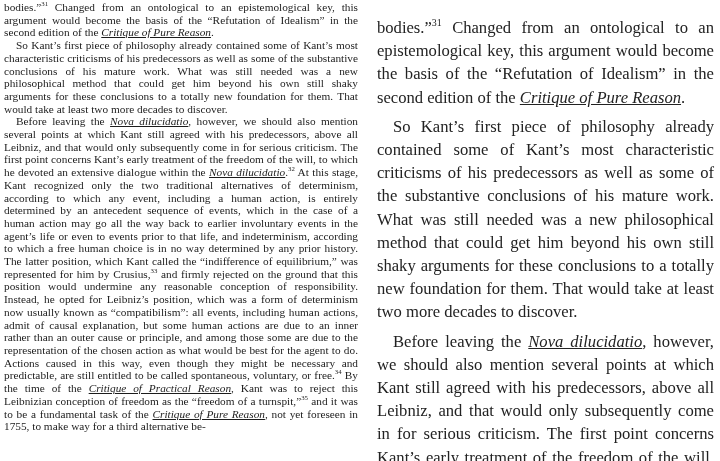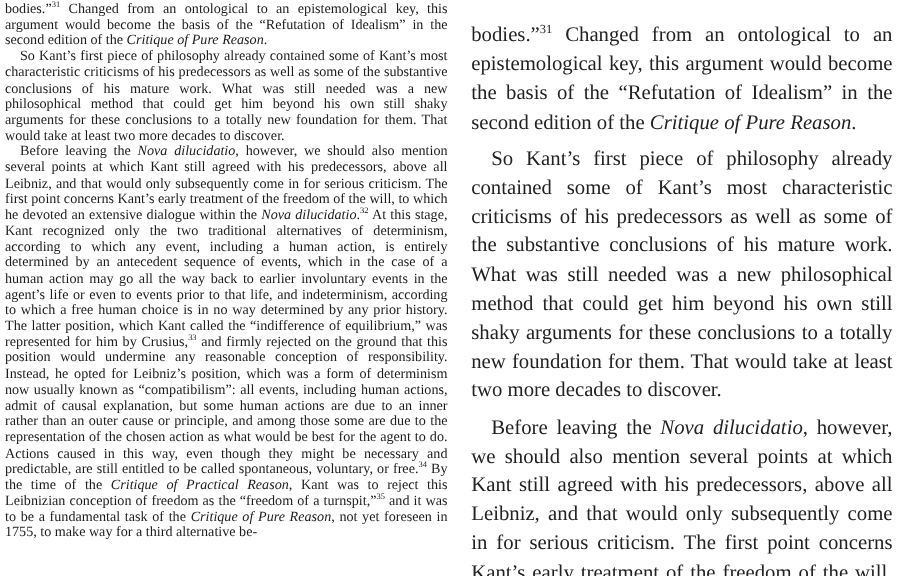--- a/index.html
+++ b/index.html
@@ -5,21 +5,21 @@
     html, body { margin: 0; padding: 0; background: #ffffff; }
     body { width: 720px; height: 461px; overflow: hidden; position: relative; }
     .pane { position: absolute; top: 0; background: #ffffff; color: #1c1c1c; font-family: "Liberation Serif", "DejaVu Serif", serif; }
     #left { left: 0; width: 358px; height: 461px; font-size: 11.3px; line-height: 12.7px; padding: 1px 0 0 4px; box-sizing: border-box; }
     #right { left: 368px; width: 352px; height: 340px; font-size: 16.6px; line-height: 23.2px; padding: 16px 6px 0 9px; box-sizing: border-box; color: #222; }
     .para { margin: 0; text-align: justify; }
     .para.indent { text-indent: 12px; }
     #right .para.indent { text-indent: 16px; }
     #right .para { margin-bottom: 6px; }
     sup { font-size: 60%; line-height: 0; vertical-align: super; }
-    i { font-style: italic; }
+    i { font-style: italic; text-decoration: underline; }
   </style>
 </head>
 <body>
 
 <div id="left" class="pane">
     <p class="para"><span>bodies.”</span><sup>31</sup><span> Changed from an ontological to an epistemological key, this argument would become the basis of the “Refutation of Idealism” in the second edition of the </span><i>Critique of Pure Reason</i><span>.</span></p>
     <p class="para indent"><span>So Kant’s first piece of philosophy already contained some of Kant’s most characteristic criticisms of his predecessors as well as some of the substantive conclusions of his mature work. What was still needed was a new philosophical method that could get him beyond his own still shaky arguments for these conclusions to a totally new foundation for them. That would take at least two more decades to discover.</span></p>
     <p class="para indent"><span>Before leaving the </span><i>Nova dilucidatio</i><span>, however, we should also mention several points at which Kant still agreed with his predecessors, above all Leibniz, and that would only subsequently come in for serious criticism. The first point concerns Kant’s early treatment of the freedom of the will, to which he devoted an extensive dialogue within the </span><i>Nova dilucidatio</i><span>.</span><sup>32</sup><span> At this stage, Kant recognized only the two traditional alternatives of determinism, according to which any event, including a human action, is entirely determined by an antecedent sequence of events, which in the case of a human action may go all the way back to earlier involuntary events in the agent’s life or even to events prior to that life, and indeterminism, according to which a free human choice is in no way determined by any prior history. The latter position, which Kant called the “indifference of equilibrium,” was represented for him by Crusius,</span><sup>33</sup><span> and firmly rejected on the ground that this position would undermine any reasonable conception of responsibility. Instead, he opted for Leibniz’s position, which was a form of determinism now usually known as “compatibilism”: all events, including human actions, admit of causal explanation, but some human actions are due to an inner rather than an outer cause or principle, and among those some are due to the representation of the chosen action as what would be best for the agent to do. Actions caused in this way, even though they might be necessary and predictable, are still entitled to be called spontaneous, voluntary, or free.</span><sup>34</sup><span> By the time of the </span><i>Critique of Practical Reason</i><span>, Kant was to reject this Leibnizian conception of freedom as the “freedom of a turnspit,”</span><sup>35</sup><span> and it was to be a fundamental task of the </span><i>Critique of Pure Reason</i><span>, not yet foreseen in 1755, to make way for a third alternative be-</span></p>
   </div>
 <div id="right" class="pane">

